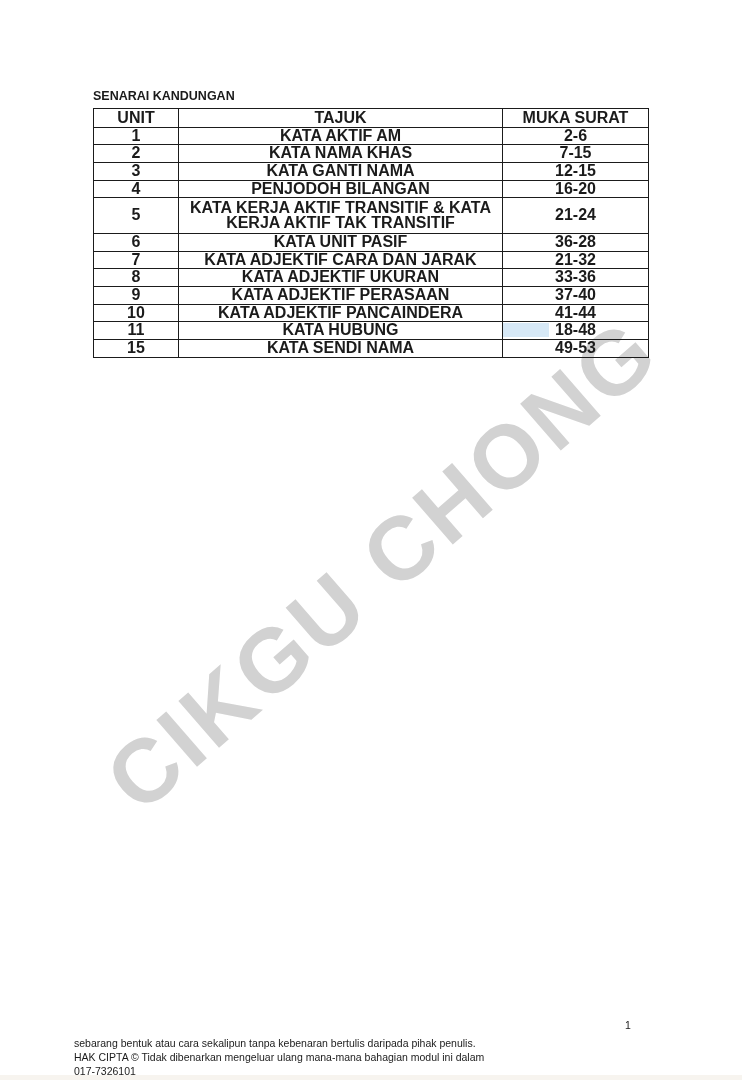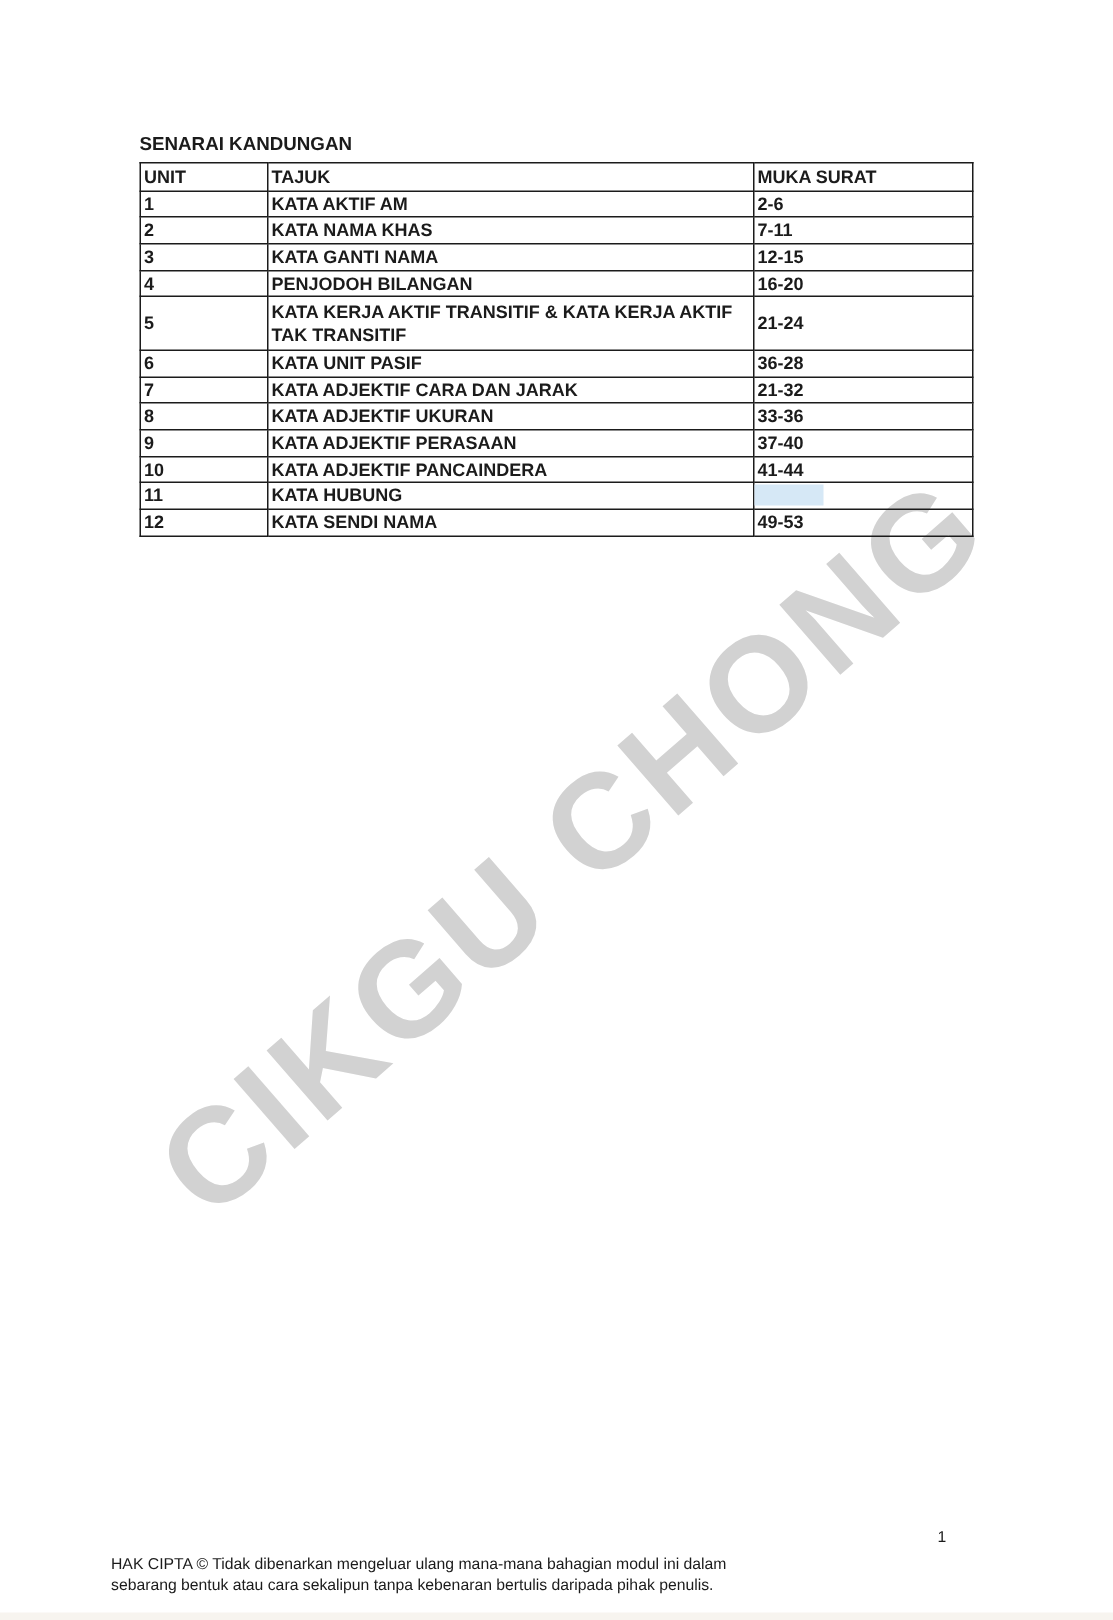--- a/index.html
+++ b/index.html
@@ -49,23 +49,23 @@
     table-layout: fixed;
     z-index: 1;
     background: transparent;
   }
   table.toc col.c-unit { width: 85px; }
   table.toc col.c-tajuk { width: 324px; }
   table.toc col.c-muka { width: 146px; }
   table.toc th, table.toc td {
     border: 1.5px solid #1b1b1b;
     font-weight: bold;
-    font-size: 12px;
+    font-size: 16px;
     line-height: 14.6px;
-    text-align: left;
+    text-align: center;
     vertical-align: middle;
     padding: 0 2px;
     background: transparent;
   }
   table.toc tr { height: 17.7px; }
   table.toc tr.head-row { height: 18.7px; }
   table.toc tr.tall-row { height: 35.5px; }
   td.muka-cell { position: relative; }
   .sel-highlight {
     position: absolute;
@@ -121,21 +121,21 @@
       <th>MUKA SURAT</th>
     </tr>
     <tr>
       <td>1</td>
       <td>KATA AKTIF AM</td>
       <td>2-6</td>
     </tr>
     <tr>
       <td>2</td>
       <td>KATA NAMA KHAS</td>
-      <td>7-11</td>
+      <td>7-15</td>
     </tr>
     <tr>
       <td>3</td>
       <td>KATA GANTI NAMA</td>
       <td>12-15</td>
     </tr>
     <tr>
       <td>4</td>
       <td>PENJODOH BILANGAN</td>
       <td>16-20</td>
@@ -172,29 +172,30 @@
     </tr>
     <tr>
       <td>11</td>
       <td>KATA HUBUNG</td>
       <td class="muka-cell">
         <span class="sel-highlight"></span>
         <span>18-48</span>
       </td>
     </tr>
     <tr>
-      <td>12</td>
+      <td>15</td>
       <td>KATA SENDI NAMA</td>
       <td>49-53</td>
     </tr>
   </tbody>
     </table>
 
   <div class="footer">
+    <div>sebarang bentuk atau cara sekalipun tanpa kebenaran bertulis daripada pihak penulis.</div>
     <div>HAK CIPTA © Tidak dibenarkan mengeluar ulang mana-mana bahagian modul ini dalam</div>
-    <div>sebarang bentuk atau cara sekalipun tanpa kebenaran bertulis daripada pihak penulis.</div>
+    <div>017-7326101</div>
   </div>
 
   <div class="page-number">1</div>
 
   <div class="bottom-strip"></div>
 
 </div>
 
 </body></html>

